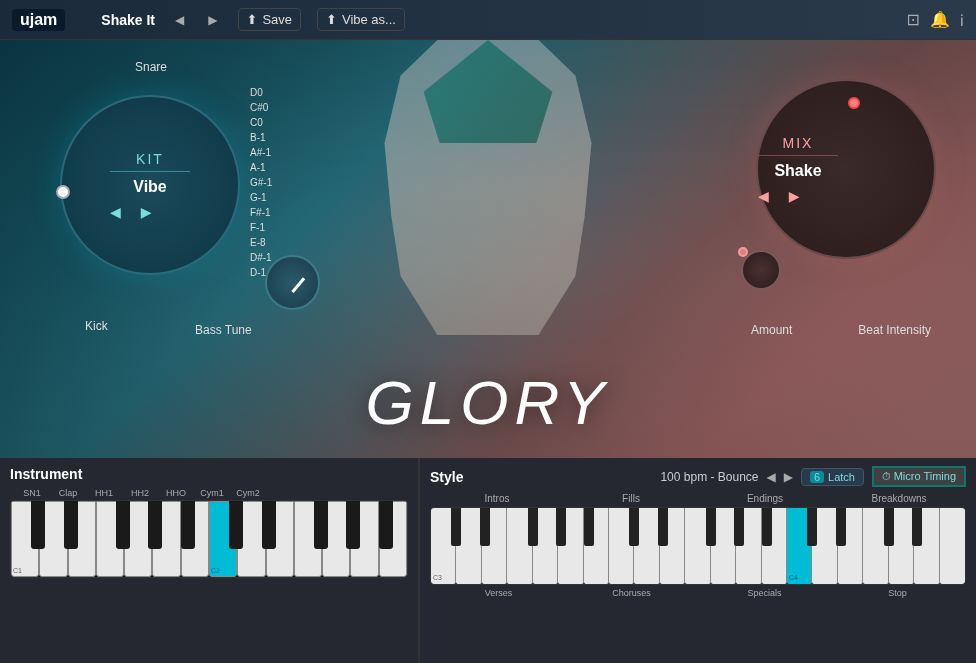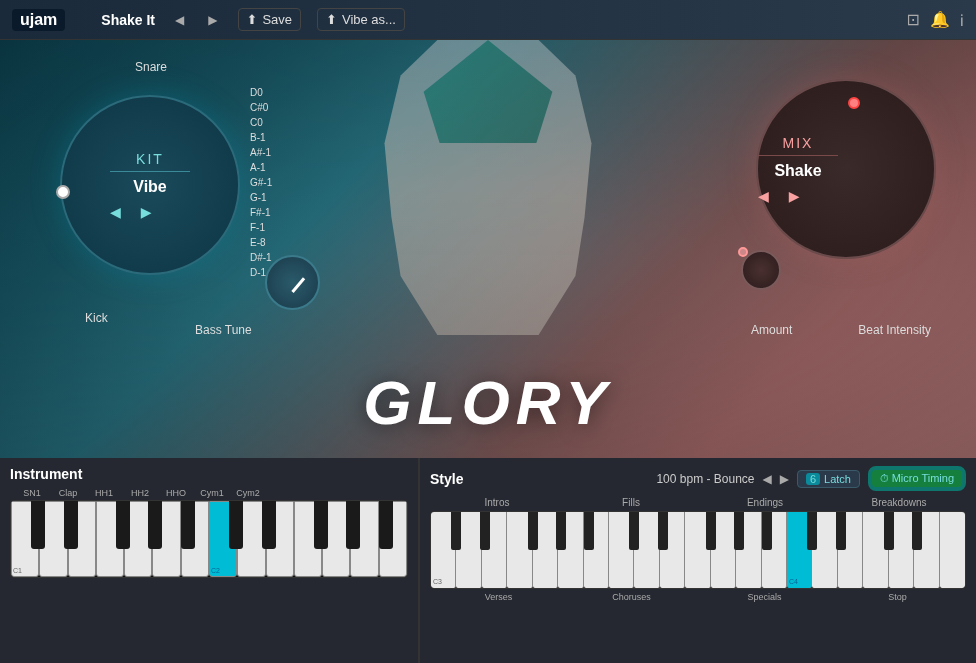--- a/index.html
+++ b/index.html
@@ -90,21 +90,21 @@
     }
     .snare-label {
       position: absolute;
       top: 5px;
       left: 115px;
       color: #ddd;
       font-size: 12px;
     }
     .kick-label {
       position: absolute;
-      bottom: 20px;
+      bottom: 12px;
       left: 65px;
       color: #ddd;
       font-size: 12px;
     }
     .bass-tune-label {
       position: absolute;
       bottom: 8px;
       left: 175px;
       color: #ddd;
       font-size: 12px;
@@ -200,21 +200,21 @@
       transform-origin: bottom center;
     }
 
     
     .glory-text {
       position: absolute;
       left: 50%;
       transform: translateX(-50%);
       bottom: 20px;
       font-size: 62px;
-      font-weight: 700;
+      font-weight: 400;
       color: #fff;
       letter-spacing: 6px;
       text-shadow: 0 2px 20px rgba(0,0,0,0.5);
       font-style: italic;
     }
 
     
     .right-panel {
       position: absolute;
       right: 20px;
@@ -409,23 +409,23 @@
       align-items: center;
       gap: 4px;
     }
     .latch-num {
       background: #0a8a9a;
       border-radius: 3px;
       padding: 0 4px;
       font-size: 11px;
     }
     .micro-timing-btn {
-      background: #15803d;
-      border: 4px solid #0f766e;
-      border-radius: 8px;
+      background: #404040;
+      border: 2px solid #0f766e;
+      border-radius: 0;
       padding: 2px 8px;
       color: #7dd;
       font-size: 11px;
       cursor: pointer;
     }
     .style-cat-labels {
       display: flex;
       font-size: 10px;
       color: #aaa;
       margin-bottom: 3px;

